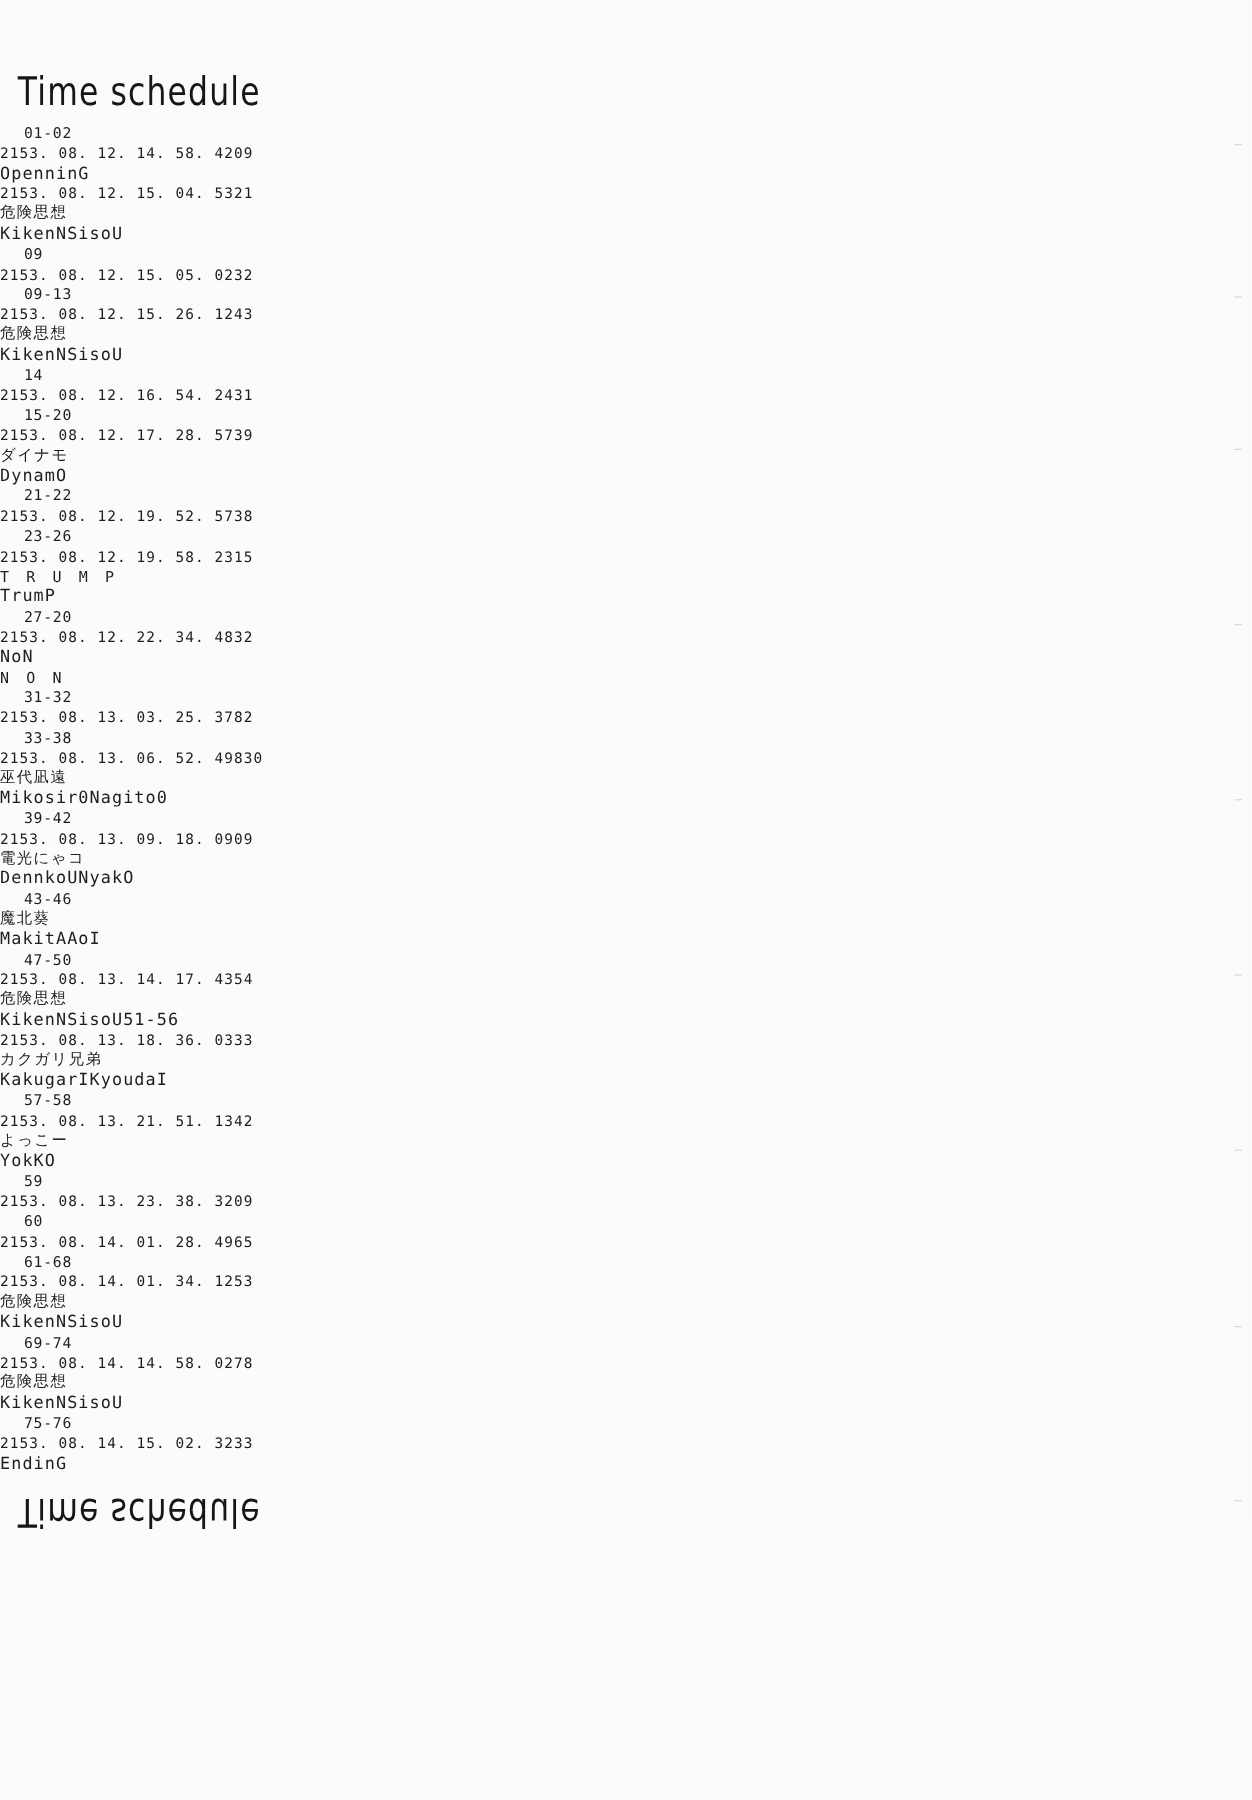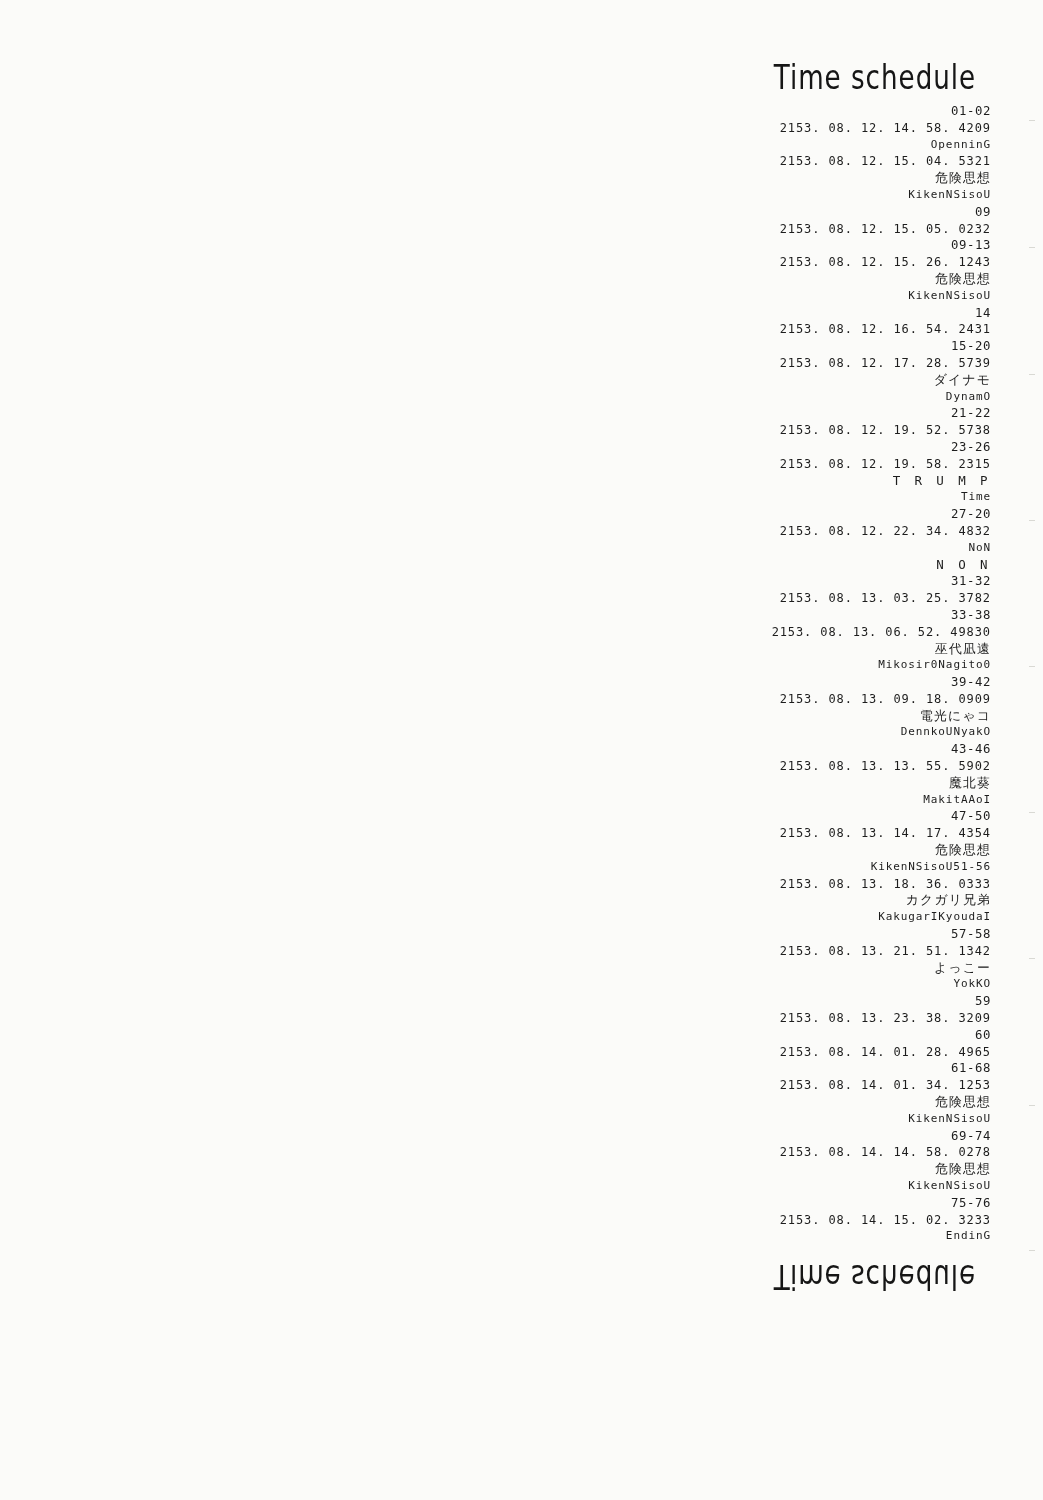--- a/index.html
+++ b/index.html
@@ -26,21 +26,21 @@
     right: 8px;
     width: 6px;
     height: 1px;
     background: #d9d9d4;
   }
   .content {
     position: absolute;
     left: 0;
     top: 0;
     width: 991px;
-    text-align: right;
+    text-align: left;
   }
   .title-top {
     margin-top: 58px;
     font-family: "DejaVu Sans", sans-serif;
     font-size: 27px;
     letter-spacing: 1px;
     font-weight: 400;
     color: #161616;
     transform: scaleY(1.22) scaleX(0.97);
     transform-origin: center top;
@@ -67,26 +67,26 @@
   }
   .row.track {
     font-size: 12.3px;
     padding-left: 20px;
   }
   .row.stamp {
     font-size: 12px;
     letter-spacing: 0.9px;
   }
   .row.jp {
-    font-family: Liberation Serif, serif;
+    font-family: Liberation Mono, monospace;
     font-size: 12.8px;
     letter-spacing: 1.2px;
   }
   .row.rom {
-    font-size: 11px;
+    font-size: 14px;
     letter-spacing: 0.9px;
   }
   .row.spaced {
     letter-spacing: 3.4px;
   }
 </style>
 </head>
 <body>
 
 <div class="page">
@@ -109,37 +109,36 @@
         <div class="row stamp">2153. 08. 12. 16. 54. 2431</div>
         <div class="row track">15-20</div>
         <div class="row stamp">2153. 08. 12. 17. 28. 5739</div>
         <div class="row jp">ダイナモ</div>
         <div class="row rom">DynamO</div>
         <div class="row track">21-22</div>
         <div class="row stamp">2153. 08. 12. 19. 52. 5738</div>
         <div class="row track">23-26</div>
         <div class="row stamp">2153. 08. 12. 19. 58. 2315</div>
         <div class="row spaced">T R U M P</div>
-        <div class="row rom">Time</div>
+        <div class="row rom">TrumP</div>
         <div class="row track">27-20</div>
         <div class="row stamp">2153. 08. 12. 22. 34. 4832</div>
         <div class="row rom">NoN</div>
         <div class="row spaced">N O N</div>
         <div class="row track">31-32</div>
         <div class="row stamp">2153. 08. 13. 03. 25. 3782</div>
         <div class="row track">33-38</div>
         <div class="row stamp">2153. 08. 13. 06. 52. 49830</div>
         <div class="row jp">巫代凪遠</div>
         <div class="row rom">Mikosir0Nagito0</div>
         <div class="row track">39-42</div>
         <div class="row stamp">2153. 08. 13. 09. 18. 0909</div>
         <div class="row jp">電光にゃコ</div>
         <div class="row rom">DennkoUNyakO</div>
         <div class="row track">43-46</div>
-        <div class="row stamp">2153. 08. 13. 13. 55. 5902</div>
         <div class="row jp">魔北葵</div>
         <div class="row rom">MakitAAoI</div>
         <div class="row track">47-50</div>
         <div class="row stamp">2153. 08. 13. 14. 17. 4354</div>
         <div class="row jp">危険思想</div>
         <div class="row rom">KikenNSisoU51-56</div>
         <div class="row stamp">2153. 08. 13. 18. 36. 0333</div>
         <div class="row jp">カクガリ兄弟</div>
         <div class="row rom">KakugarIKyoudaI</div>
         <div class="row track">57-58</div>

